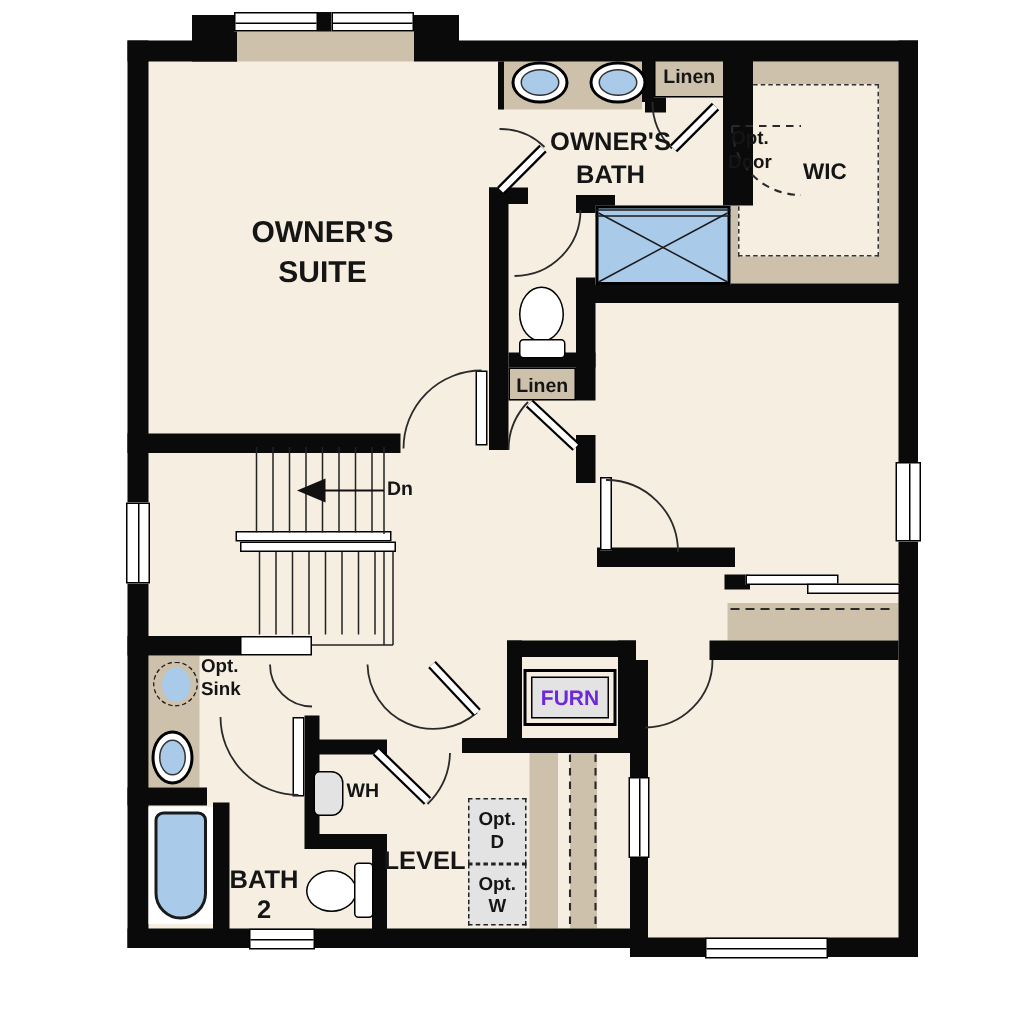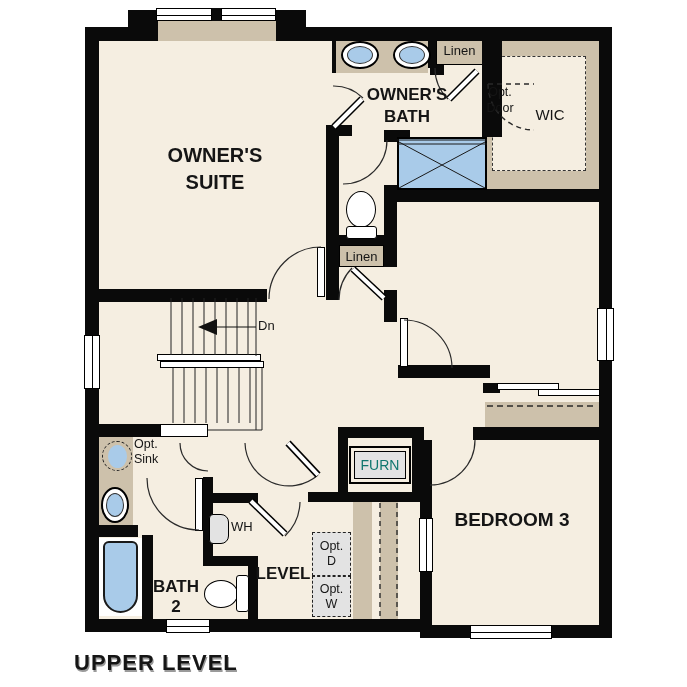--- a/index.html
+++ b/index.html
@@ -7,21 +7,21 @@
          font-family:"Liberation Sans",sans-serif;}
   .abs{position:absolute;}
   .w{position:absolute;background:var(--wall_black,#0a0a0a);}
   .tan{position:absolute;background:var(--counter_tan,#cdc1ab);}
   .floor{position:absolute;background:var(--floor,#f5eee1);}
   .win{position:absolute;background:#fff;border:1px solid #000;box-sizing:border-box;}
   .winh::after{content:"";position:absolute;left:0;right:0;top:50%;border-top:1px solid #000;}
   .winv::after{content:"";position:absolute;top:0;bottom:0;left:50%;border-left:1px solid #000;}
   .leaf{position:absolute;background:#fff;border:1px solid #000;box-sizing:border-box;}
   .lbl{position:absolute;font-weight:bold;color:#151515;text-align:center;white-space:pre-line;}
-  .sm{font-weight:normal;}
+  .sm{font-weight:bold;}
   svg.overlay{position:absolute;left:0;top:0;pointer-events:none;}
 </style>
 </head>
 <body>
 
 <div id="stage">
 
   <div class="floor" style="left:85px;top:27px;width:527px;height:605px;"></div>
 
   <div class="tan" style="left:156px;top:18px;width:120px;height:23px;"></div>
@@ -103,21 +103,21 @@
   <div class="abs" style="left:108px;top:445px;width:19px;height:23px;background:var(--fixture_blue,#a9cbe9);border-radius:50%;"></div>
   <div class="abs" style="left:101px;top:487px;width:28px;height:36px;background:#fff;border:2px solid #000;border-radius:50%;box-sizing:border-box;"></div>
   <div class="abs" style="left:106px;top:493px;width:18px;height:24px;background:var(--fixture_blue,#a9cbe9);border:1px solid #333;border-radius:50%;box-sizing:border-box;"></div>
   <div class="abs" style="left:99px;top:538px;width:43px;height:78px;background:#fff;"></div>
   <div class="abs" style="left:103px;top:541px;width:35px;height:72px;background:var(--fixture_blue,#a9cbe9);border:2px solid #1a1a1a;border-radius:6px 6px 18px 18px;box-sizing:border-box;"></div>
   <div class="abs" style="left:204px;top:580px;width:34px;height:28px;background:#fff;border:1.5px solid #000;border-radius:50%;box-sizing:border-box;"></div>
   <div class="abs" style="left:236px;top:575px;width:13px;height:37px;background:#fff;border:1.5px solid #000;border-radius:3px;box-sizing:border-box;"></div>
   <div class="abs" style="left:209px;top:514px;width:20px;height:30px;background:var(--appliance_gray,#e3e3e3);border:1.5px solid #000;border-radius:4px 8px 8px 4px;box-sizing:border-box;"></div>
   <div class="abs" style="left:349px;top:446px;width:62px;height:38px;background:var(--floor,#f5eee1);border:2px solid #000;padding:3px;box-sizing:border-box;">
     <div style="width:100%;height:100%;background:var(--appliance_gray,#e3e3e3);border:1.5px solid #000;box-sizing:border-box;display:flex;align-items:center;justify-content:center;">
-      <span class="sm" style="font-size:14px;color:#0f766e;">FURN</span>
+      <span class="sm" style="font-size:14px;color:#6d28d9;">FURN</span>
     </div>
   </div>
   <div class="abs" style="left:312px;top:532px;width:39px;height:44px;background:var(--appliance_gray,#e3e3e3);border:1.5px dashed #222;box-sizing:border-box;display:flex;align-items:center;justify-content:center;text-align:center;">
     <span class="sm" style="font-size:12.5px;line-height:15px;white-space:pre-line;color:#151515;">Opt.
 D</span>
   </div>
   <div class="abs" style="left:312px;top:576px;width:39px;height:41px;background:var(--appliance_gray,#e3e3e3);border:1.5px dashed #222;box-sizing:border-box;display:flex;align-items:center;justify-content:center;text-align:center;">
     <span class="sm" style="font-size:12.5px;line-height:15px;white-space:pre-line;color:#151515;">Opt.
 W</span>
   </div>
@@ -198,28 +198,26 @@
         <line x1="288" y1="443" x2="318" y2="475" stroke="#000" stroke-width="7"></line>
         <line x1="288" y1="443" x2="318" y2="475" stroke="#fff" stroke-width="4"></line>
       </g>
     </g>
   </svg>
 
   <div class="lbl" style="left:110px;top:142px;width:210px;height:54px;font-size:20px;line-height:27px;">OWNER'S
 SUITE</div>
   <div class="lbl" style="left:345px;top:84px;width:124px;height:44px;font-size:17px;line-height:22px;">OWNER'S
 BATH</div>
-  <div class="lbl" style="left:412px;top:509px;width:200px;height:24px;font-size:19px;">BEDROOM 3</div>
   <div class="lbl" style="left:140px;top:577px;width:72px;height:42px;font-size:17px;line-height:20px;">BATH
 2</div>
   <div class="lbl" style="left:250px;top:564px;width:66px;height:20px;font-size:17px;">LEVEL</div>
   <div class="lbl sm" style="left:525px;top:106px;width:50px;height:20px;font-size:15px;">WIC</div>
   <div class="lbl sm" style="left:476px;top:84px;width:48px;height:34px;font-size:12.5px;line-height:16px;">Opt.
 Door</div>
   <div class="lbl sm" style="left:436px;top:43px;width:47px;height:16px;font-size:13px;">Linen</div>
   <div class="lbl sm" style="left:339px;top:249px;width:45px;height:16px;font-size:13px;">Linen</div>
   <div class="lbl sm" style="left:134px;top:437px;width:44px;height:32px;font-size:12.5px;line-height:15px;text-align:left;">Opt.
 Sink</div>
   <div class="lbl sm" style="left:231px;top:519px;width:32px;height:16px;font-size:13px;text-align:left;">WH</div>
   <div class="lbl sm" style="left:258px;top:318px;width:28px;height:16px;font-size:13px;text-align:left;">Dn</div>
-  <div class="lbl" style="left:74px;top:650px;width:300px;height:28px;font-size:22px;text-align:left;letter-spacing:1px;text-shadow:1px 2px 0 #9a9a9a;">UPPER LEVEL</div>
 
 </div>
 
 </body></html>

